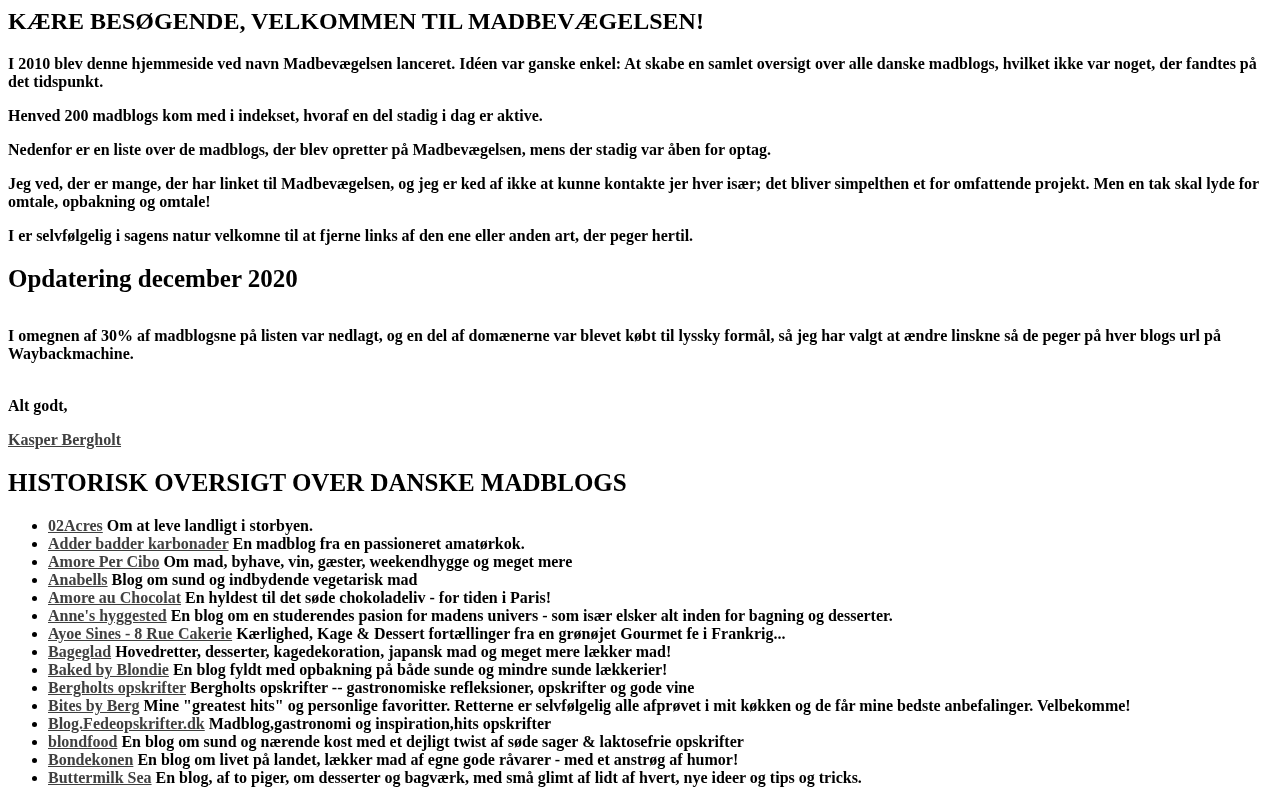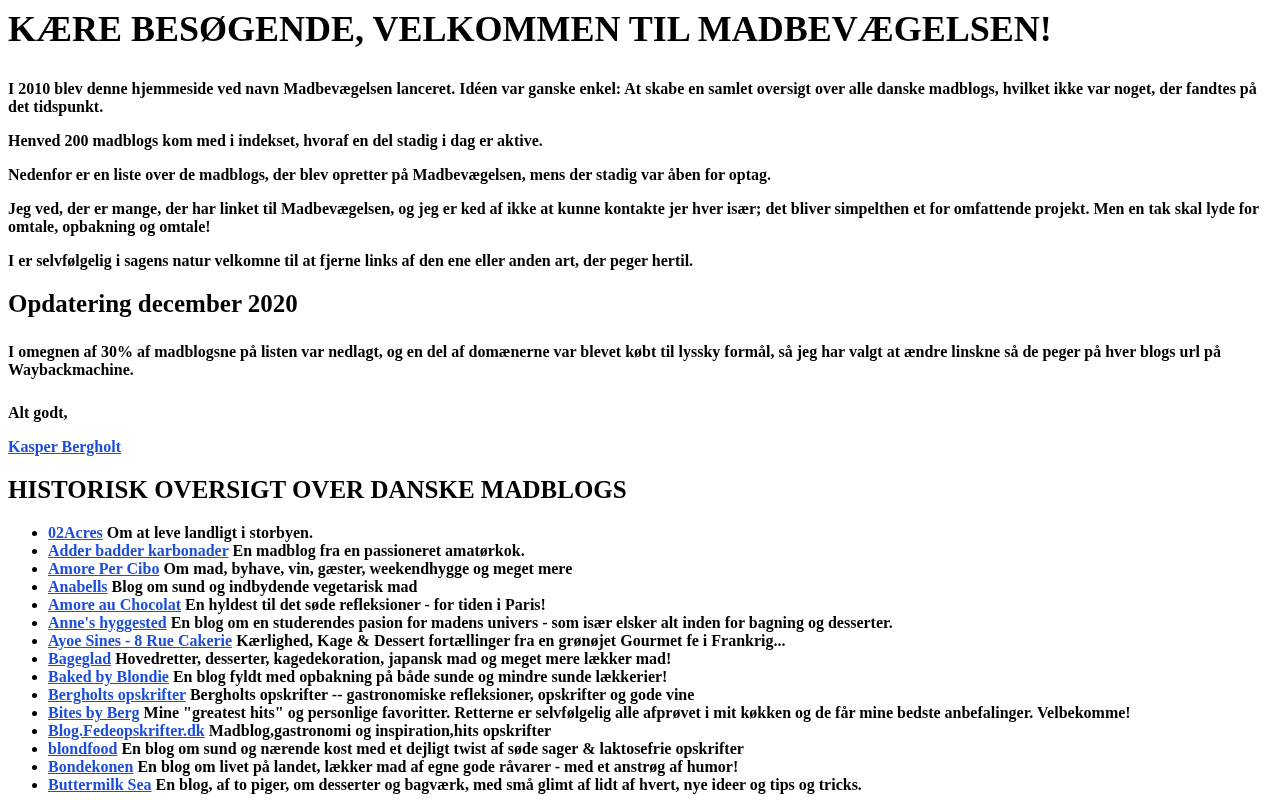--- a/index.html
+++ b/index.html
@@ -9,35 +9,35 @@
   body {
     margin: 8px;
     width: 1264px;
     color: #000000;
     font-family: "Liberation Serif", serif;
     font-weight: bold;
     font-size: 16px;
     line-height: normal;
   }
   h1 {
-    font-size: 36px;
-    margin: 0 0 30px 0;
+    font-size: 24px;
+    margin: 0 0 20px 0;
   }
   h2 {
     font-size: 25px;
     margin: 20px 0;
   }
   p {
     margin: 16px 0;
   }
   p.gap {
-    margin-top: 25px;
+    margin-top: 34px;
   }
   a {
-    color: #1d4ed8;
+    color: #404040;
     text-decoration: underline;
     font-weight: bold;
   }
   ul {
     margin: 16px 0;
     padding: 0 0 0 40px;
     list-style-type: disc;
     font-family: Liberation Serif, serif;
   }
   li {
@@ -67,21 +67,21 @@
 
 <ul id="blog-list">
   <li><a href="#">02Acres</a> <span>Om at leve landligt i storbyen.</span></li>
 
   <li><a href="#">Adder badder karbonader</a> <span>En madblog fra en passioneret amatørkok.</span></li>
 
   <li><a href="#">Amore Per Cibo</a> <span>Om mad, byhave, vin, gæster, weekendhygge og meget mere</span></li>
 
   <li><a href="#">Anabells</a> <span>Blog om sund og indbydende vegetarisk mad</span></li>
 
-  <li><a href="#">Amore au Chocolat</a> <span>En hyldest til det søde refleksioner - for tiden i Paris!</span></li>
+  <li><a href="#">Amore au Chocolat</a> <span>En hyldest til det søde chokoladeliv - for tiden i Paris!</span></li>
 
   <li><a href="#">Anne's hyggested</a> <span>En blog om en studerendes pasion for madens univers - som især elsker alt inden for bagning og desserter.</span></li>
 
   <li><a href="#">Ayoe Sines - 8 Rue Cakerie</a> <span>Kærlighed, Kage &amp; Dessert fortællinger fra en grønøjet Gourmet fe i Frankrig...</span></li>
 
   <li><a href="#">Bageglad</a> <span>Hovedretter, desserter, kagedekoration, japansk mad og meget mere lækker mad!</span></li>
 
   <li><a href="#">Baked by Blondie</a> <span>En blog fyldt med opbakning på både sunde og mindre sunde lækkerier!</span></li>
 
   <li><a href="#">Bergholts opskrifter</a> <span>Bergholts opskrifter -- gastronomiske refleksioner, opskrifter og gode vine</span></li>

